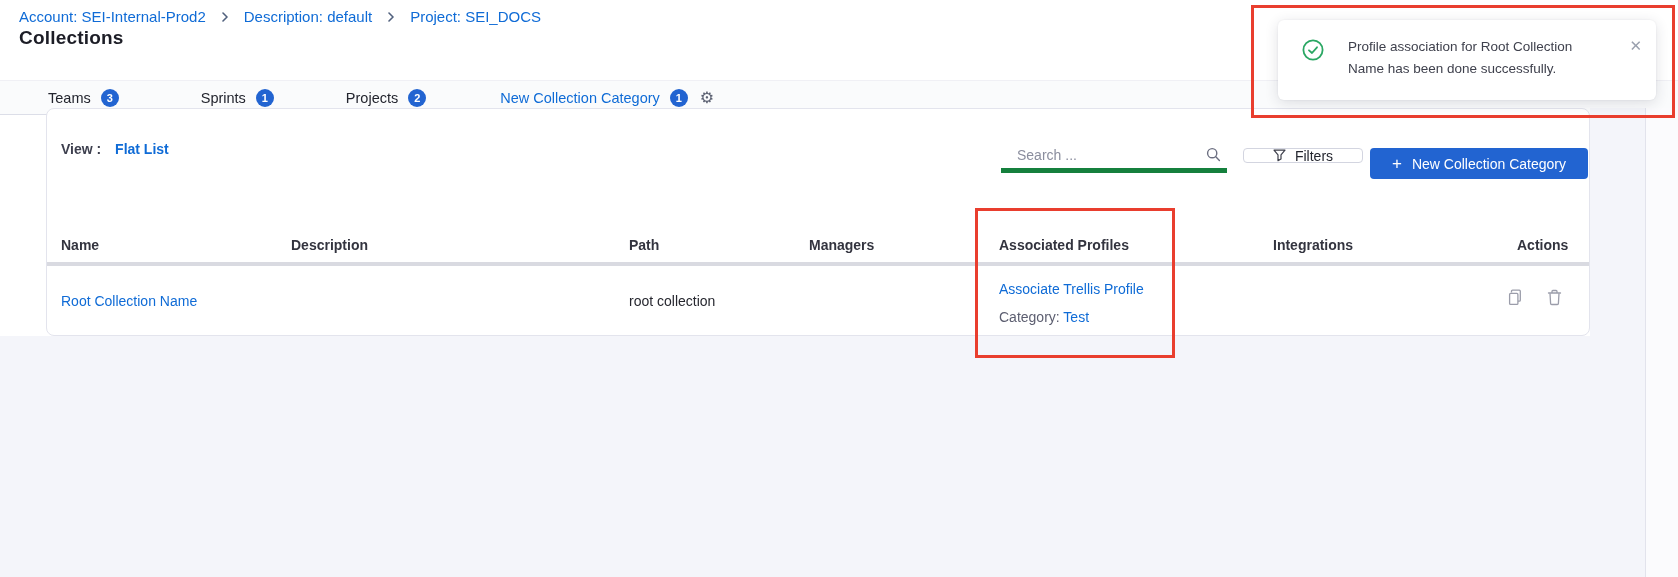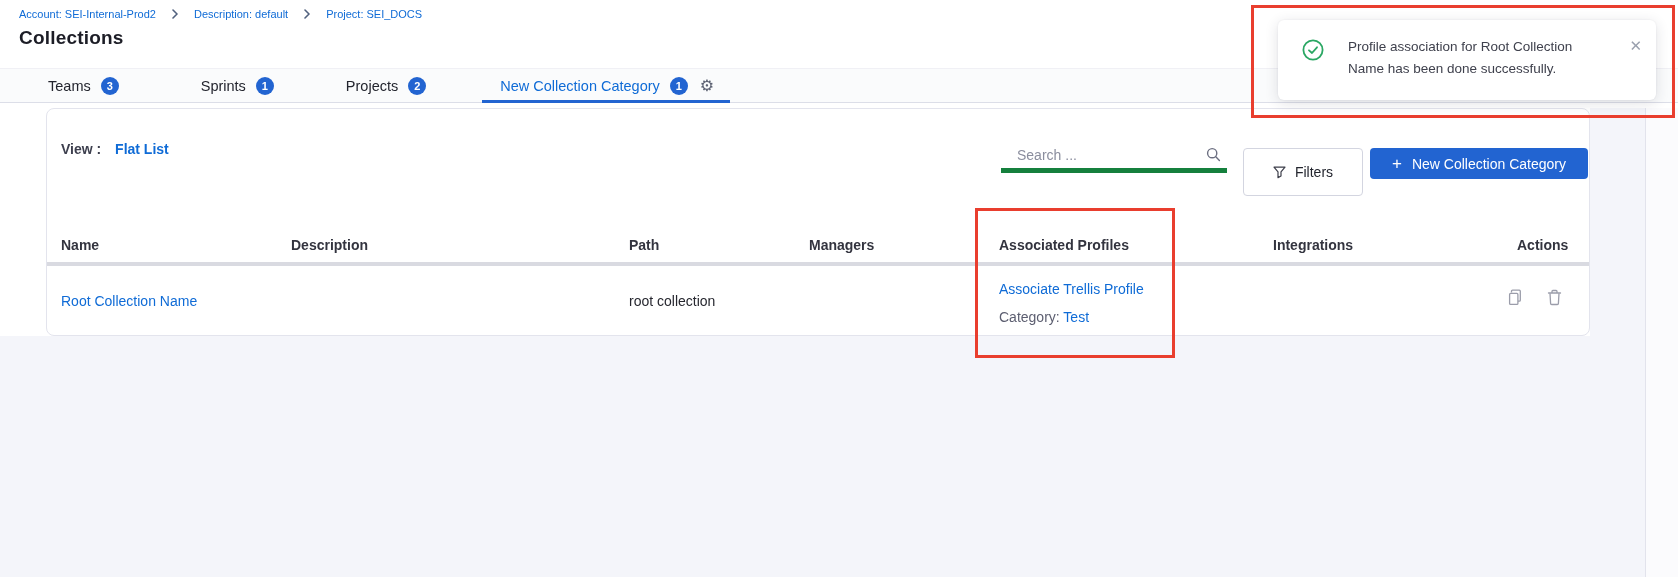--- a/index.html
+++ b/index.html
@@ -6,27 +6,27 @@
     --link:#0f6bd6; --blue:#2264d1; --ink:#24252f; --head:#33343f;
     --muted:#5d5f71; --faint:#9b9daa; --red:#e93e2e; --green:#2aa763;
   }
   *{box-sizing:border-box; margin:0; padding:0;}
   html,body{background:#fff;}
   body{font-family:"Liberation Sans", sans-serif;}
   #canvas{position:relative; width:1678px; height:577px; background:#fff; overflow:hidden;}
 
   
   .breadcrumb{position:absolute; left:19px; top:8px; display:flex; align-items:center; gap:15px;
-    font-size:11px; color:var(--link);}
+    font-size:15px; color:var(--link);}
   .breadcrumb a{color:var(--link); text-decoration:none; cursor:pointer;}
   .crumb-sep{display:flex; align-items:center; color:#51617e;}
   .page-title{position:absolute; left:19px; top:27px; font-size:19px; font-weight:700; color:#1c1d26; letter-spacing:.2px;}
 
   
-  .tabbar{position:absolute; left:0; right:0; top:68px; height:35px; background:#fafbfc;
+  .tabbar{position:absolute; left:0; right:0; top:80px; height:35px; background:#fafbfc;
     border-top:1px solid #f0f0f5; border-bottom:1px solid #dcdee8;
     display:flex; align-items:center; padding-left:48px;}
   .tab{position:relative; height:100%; display:flex; align-items:center; gap:10px;
     font-size:14.5px; font-weight:500; color:#23252e; cursor:pointer;}
   .tab .badge{min-width:18px; height:18px; padding:0 4px; border-radius:9px; background:var(--blue);
     color:#fff; font-size:11px; font-weight:700; display:flex; align-items:center; justify-content:center;}
   .tab.active{color:var(--link);}
   .tab.active::after{content:""; position:absolute; left:-18px; right:-16px; bottom:-1px; height:3px; background:var(--blue);}
   .tab-gear{font-size:16px; color:#5d6273; line-height:1; margin-left:2px; cursor:pointer;}
   .t1{margin-right:82px;} .t2{margin-right:72px;} .t3{margin-right:74px;}
@@ -41,21 +41,21 @@
   .rc-line .lbl{font-weight:700; margin-right:12px;}
   .rc-line .val{font-weight:600; color:#26272f;}
 
   .searchbox{position:absolute; left:954px; top:36px; width:226px; height:28px;
     border-bottom:5px solid #15803d; display:flex; align-items:center;}
   .searchbox input{border:0; outline:none; background:transparent; flex:1; font-size:14px;
     color:#333; padding:0 0 4px 16px; font-family:"Liberation Sans", sans-serif;}
   .searchbox input::placeholder{color:#8b8e9e;}
   .search-icon{margin:0 6px 4px 0; display:flex;}
 
-  .btn-filters{position:absolute; left:1196px; top:39px; width:120px; height:48px; background:#fff;
+  .btn-filters{position:absolute; left:1196px; top:39px; width:120px; height:15px; background:#fff;
     border:1px solid #d3d5e0; border-radius:4px; display:flex; align-items:center; justify-content:center;
     gap:9px; font-size:14px; color:#23252e; cursor:pointer;}
   .btn-new{position:absolute; right:1px; top:39px; width:218px; height:31px; background:var(--blue);
     border:none; border-radius:4px; display:flex; align-items:center; justify-content:center; gap:10px;
     color:#fff; font-size:14px; cursor:pointer; font-family:"Liberation Sans", sans-serif;}
   .btn-new .plus{font-size:17px; font-weight:400; line-height:1; margin-top:-1px;}
 
   
   .th{position:absolute; top:128px; font-size:14px; font-weight:700; color:var(--head); white-space:nowrap;}
   .th.c0{left:14px;} .th.c1{left:244px;} .th.c2{left:582px;} .th.c3{left:762px;}

